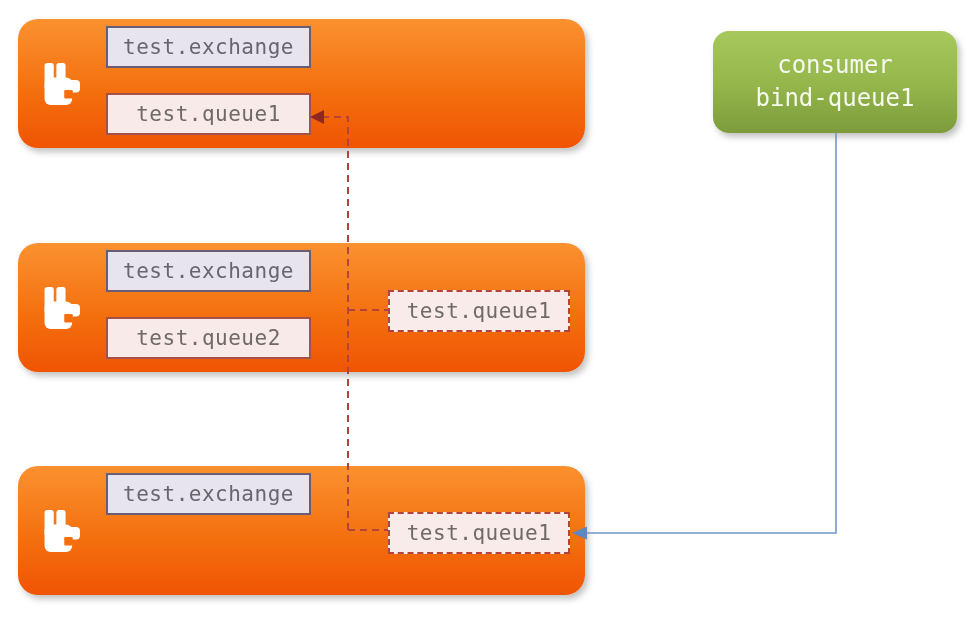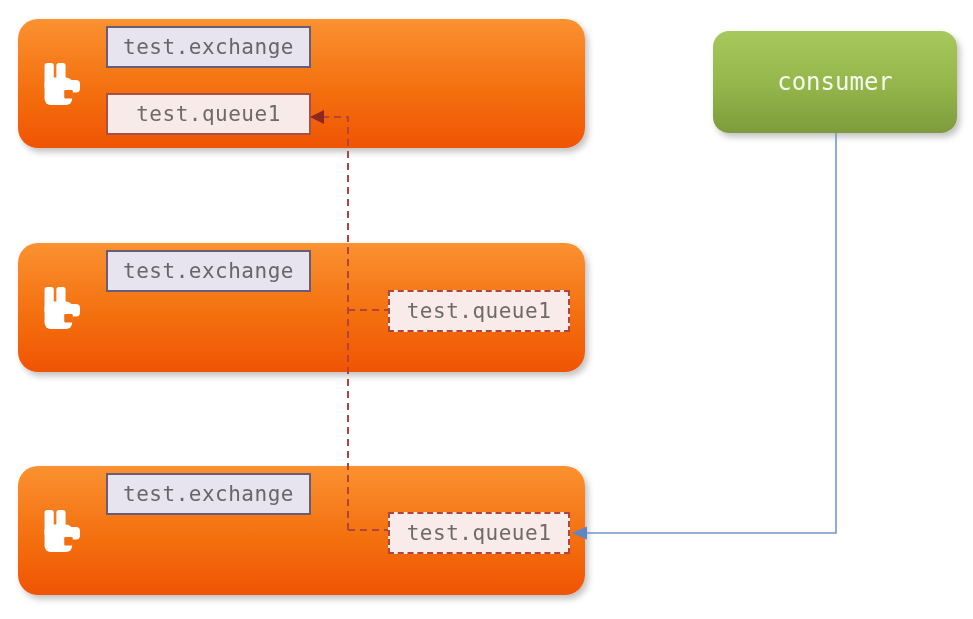--- a/index.html
+++ b/index.html
@@ -76,34 +76,36 @@
       </svg>
     <div class="label exchange-label">test.exchange</div>
     <div class="label queue-label">test.queue1</div>
   </div>
 
   <div class="node node-2">
     <svg class="rabbit" viewBox="0 0 64 64">
         <use href="#rabbit-shape"></use>
       </svg>
     <div class="label exchange-label">test.exchange</div>
+    <div class="label queue-label">test.queue2</div>
   </div>
 
   <div class="node node-3">
     <svg class="rabbit" viewBox="0 0 64 64">
         <use href="#rabbit-shape"></use>
       </svg>
     <div class="label exchange-label">test.exchange</div>
   </div>
 
   <div class="shadow-queue shadow-queue-mid">test.queue1</div>
   <div class="shadow-queue shadow-queue-bot">test.queue1</div>
 
   <div class="consumer">
     <div>consumer</div>
+    <div>bind-queue1</div>
   </div>
 
   <svg class="wires" viewBox="0 0 973 619">
 
     <path d="M322,117 H348 V530 M348,310 H388 M348,530 H388" fill="none" stroke="#b2443c" stroke-width="2" stroke-dasharray="7 5"></path>
     <polygon points="310,117 324,110 324,124" fill="#8f2721"></polygon>
 
     <path d="M836,133 V533 H584" fill="none" stroke="#7396cc" stroke-width="1.6"></path>
     <polygon points="572,533 587,526.5 587,539.5" fill="#5d87c3"></polygon>
   </svg>

